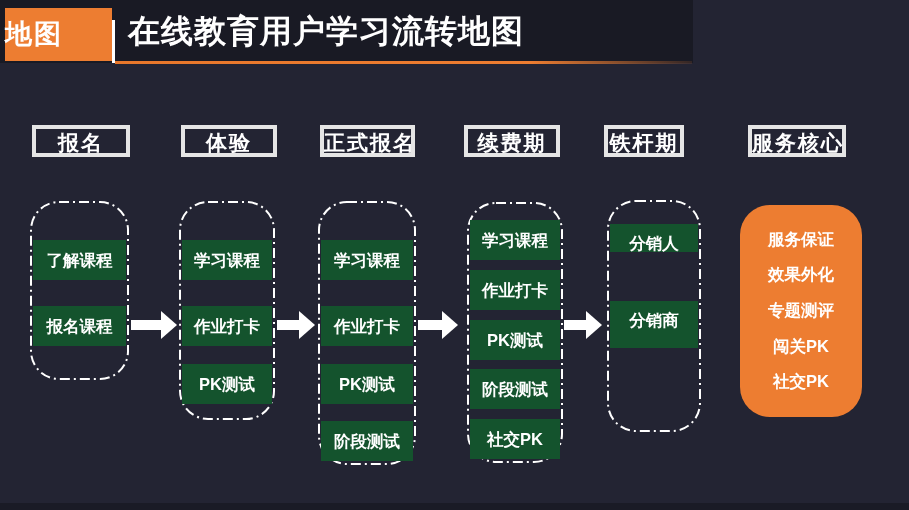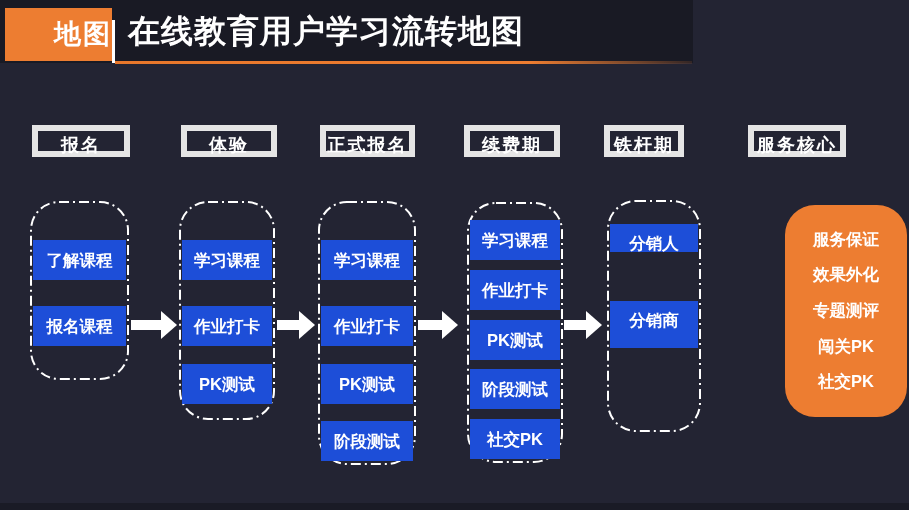--- a/index.html
+++ b/index.html
@@ -6,61 +6,61 @@
   .stage{
     position:relative;width:909px;height:510px;overflow:hidden;
     background:#232433;
     font-family:"Liberation Sans","DejaVu Sans",sans-serif;
     color:#fff;
   }
   
   .title-band{position:absolute;left:0;top:0;width:693px;height:63px;background:#191a24;}
   .badge{
     position:absolute;left:5px;top:8px;width:107px;height:53px;
-    background:#ED7D31;text-align:right;line-height:53px;
+    background:#ED7D31;text-align:left;line-height:53px;
     font-size:27px;font-weight:bold;letter-spacing:2px;
   }
   .badge-sep{position:absolute;left:112px;top:20px;width:3px;height:43px;background:#ffffff;}
   .title{
     position:absolute;left:128px;top:0;height:61px;line-height:63px;
     font-size:32px;font-weight:bold;letter-spacing:1px;white-space:nowrap;
   }
   .underline{
     position:absolute;left:115px;top:61px;width:577px;height:3px;
     background:linear-gradient(90deg,#e8772b 0%,#ED7D31 72%,rgba(237,125,49,0.12) 100%);
   }
   
   .hdr{
     position:absolute;top:125px;height:32px;box-sizing:border-box;
-    border:6px solid #e5e5e5;text-align:center;line-height:28px;
-    font-size:18px;font-weight:bold;letter-spacing:2px;white-space:nowrap;
+    border:4px solid #e5e5e5;text-align:center;line-height:28px;
+    font-size:21px;font-weight:bold;letter-spacing:2px;white-space:nowrap;
   }
   
   .dashc{position:absolute;}
   .dashc svg{position:absolute;left:0;top:0;}
   .dashc svg rect{fill:none;stroke:#ffffff;stroke-width:2;stroke-dasharray:10 4 2 4;}
   .obox{
     position:absolute;left:3px;right:3px;height:40px;
-    background:#1d4ed8;text-align:center;line-height:40px;
+    background:#14532d;text-align:center;line-height:40px;
     font-size:16.5px;font-weight:bold;white-space:nowrap;
   }
   
   .arrow{position:absolute;top:311px;height:28px;display:flex;align-items:center;}
   .arrow .shaft{flex:1;height:10px;background:#ffffff;}
   .arrow .head{
     width:0;height:0;
     border-top:14px solid transparent;border-bottom:14px solid transparent;
     border-left:16px solid #ffffff;
   }
   
   .service-panel{
     position:absolute;left:740px;top:205px;width:122px;height:212px;
     background:#ED7D31;border-radius:30px;
     display:flex;flex-direction:column;justify-content:space-evenly;align-items:center;
-    padding:10px 0;box-sizing:border-box;margin-left:45px;
+    padding:10px 0;box-sizing:border-box;
   }
   .sline{font-size:16.5px;font-weight:bold;white-space:nowrap;}
   
   .watermark{
     position:absolute;right:28px;top:440px;
     font-size:29px;color:#9ea0ac;opacity:.85;letter-spacing:1px;white-space:nowrap;
   }
   .bottom-strip{position:absolute;left:0;top:503px;width:909px;height:7px;background:#1a1b26;}
 </style>
 </head>

